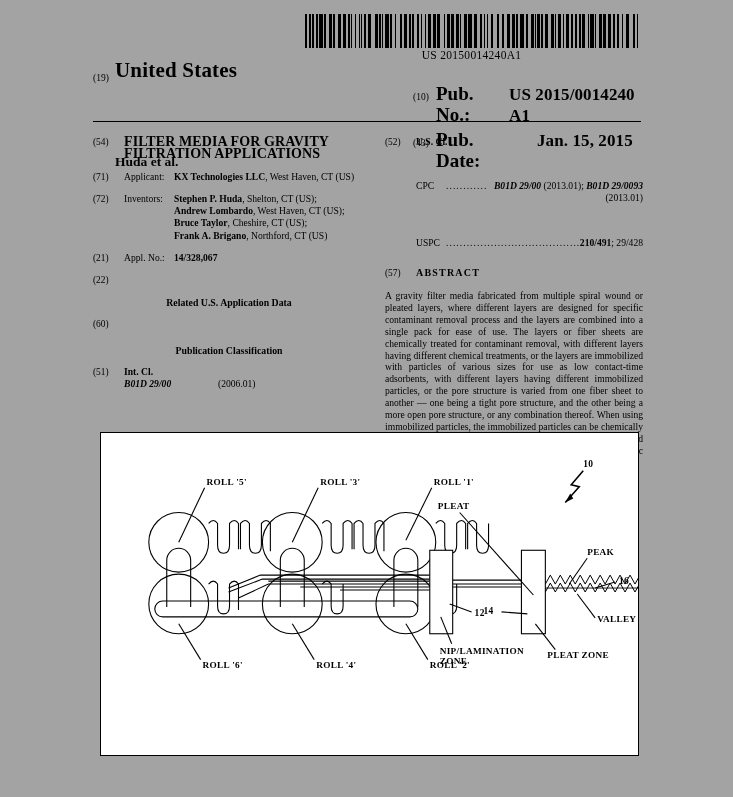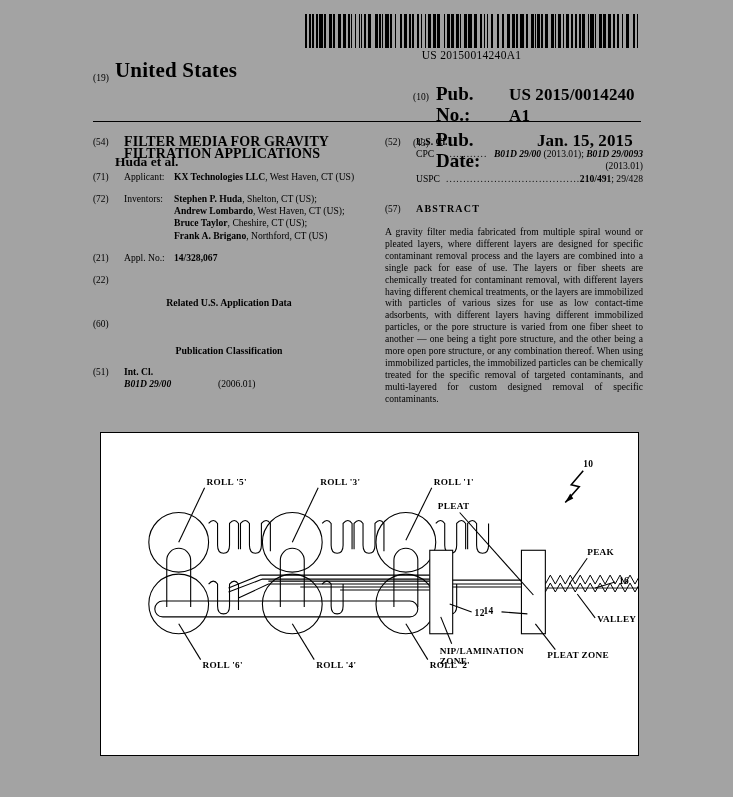--- a/index.html
+++ b/index.html
@@ -162,21 +162,21 @@
   .intcl-code {
     display: flex;
   }
   .intcl-code .c1 { flex: 0 0 94px; }
 
   
   .uscl-row {
     display: flex;
     align-items: baseline;
   }
-  .uscl-row .k { flex: 0 0 30px; }
+  .uscl-row .k { flex: 0 0 30px; margin-top: 32px; }
   .uscl-row .dots {
     flex: 1;
     overflow: hidden;
     white-space: nowrap;
     letter-spacing: 1.1px;
     font-size: 9.4px;
   }
   .uscl-sub {
     text-align: right;
   }

